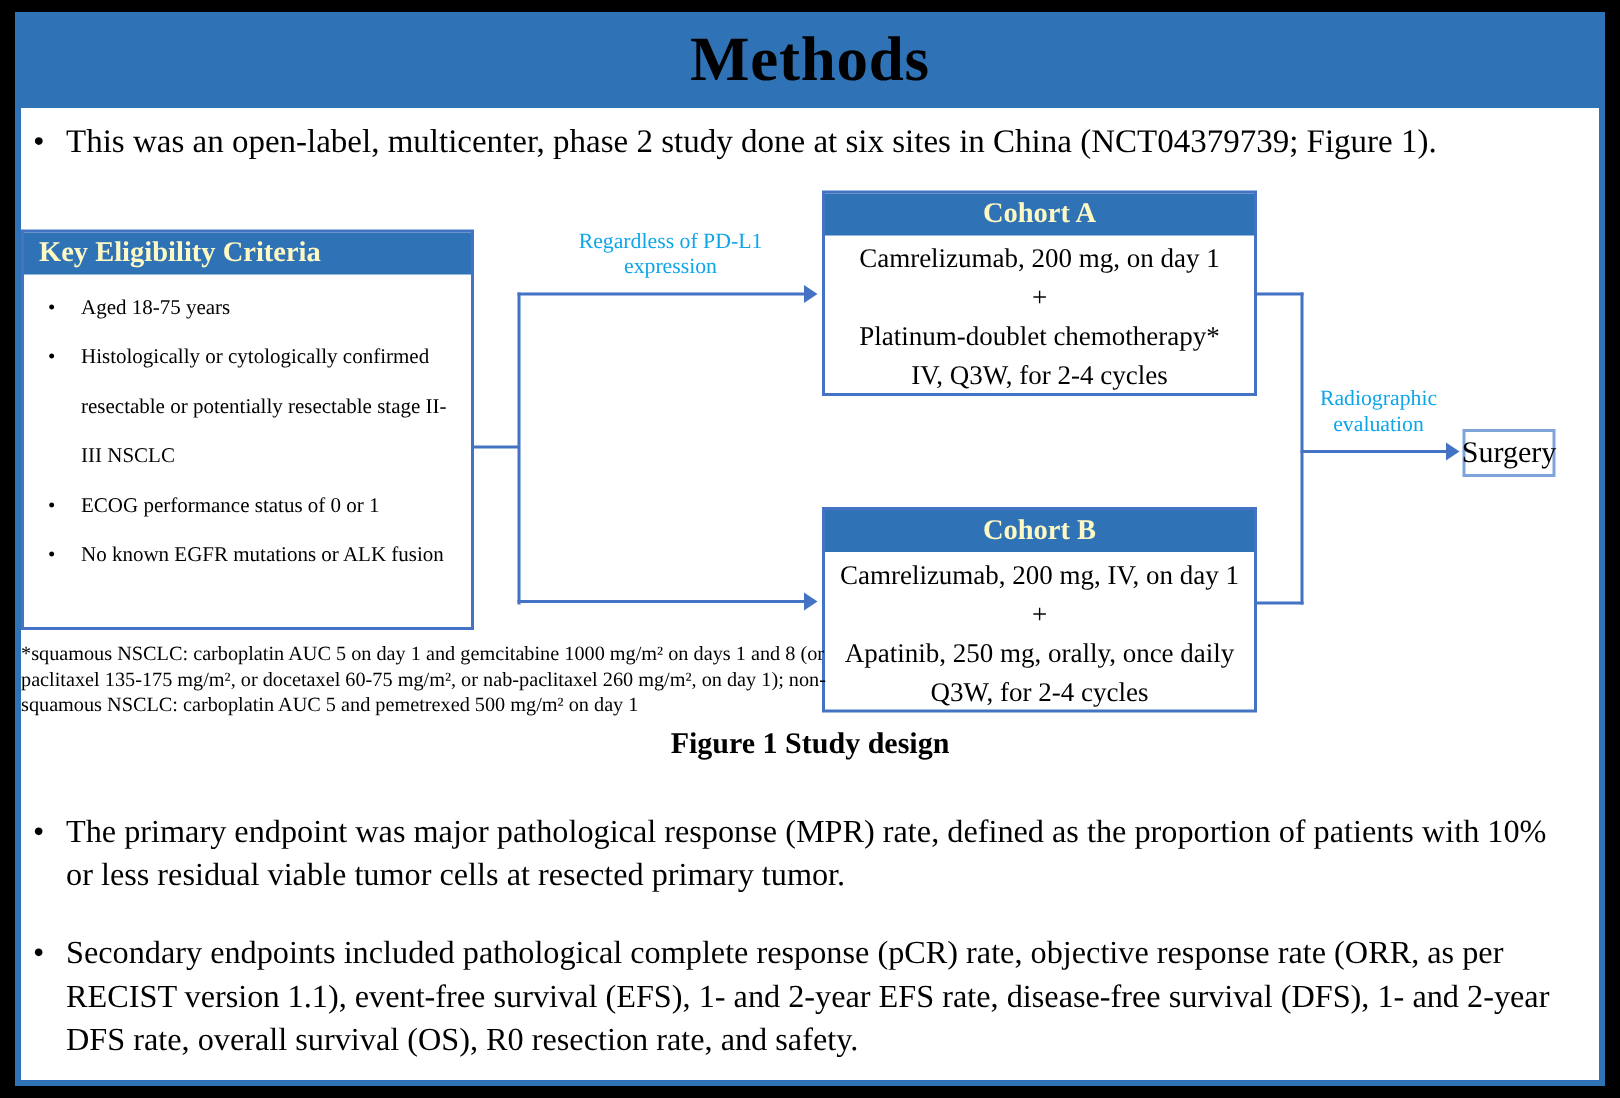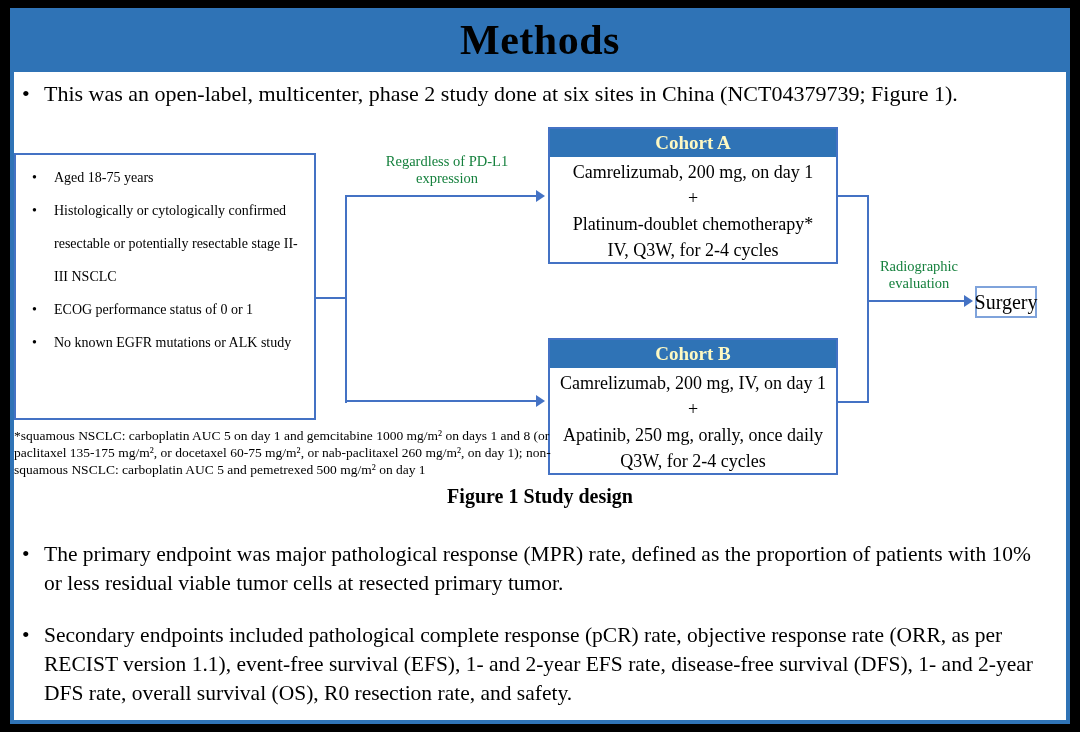--- a/index.html
+++ b/index.html
@@ -44,21 +44,21 @@
   .surgery{position:absolute;left:975px;top:286px;width:62px;height:32px;border:2px solid var(--lightline);
            box-sizing:border-box;display:flex;align-items:center;justify-content:center;font-size:20px;}
 
   
   .hline,.vline{position:absolute;background:var(--line);}
   .hline{height:2px;}
   .vline{width:2px;}
   .ahead{position:absolute;width:0;height:0;border-top:6px solid transparent;
          border-bottom:6px solid transparent;border-left:9px solid var(--line);}
 
-  .dlabel{position:absolute;font-size:14.5px;line-height:17px;text-align:center;color:#15803d;}
+  .dlabel{position:absolute;font-size:14.5px;line-height:17px;text-align:center;color:#0ea5e9;}
   .lbl-top{left:357px;top:153px;width:180px;}
   .lbl-bot{left:351px;top:344px;width:184px;}
   .lbl-eval{left:866px;top:258px;width:106px;}
 
   .footnote{position:absolute;left:14px;top:427px;width:540px;font-size:13.5px;line-height:17px;}
   .caption{position:absolute;left:0;top:485px;width:1080px;text-align:center;font-weight:bold;font-size:20px;}
 
   .bottom{position:absolute;left:22px;top:517px;width:1030px;font-size:21.5px;line-height:29px;}
   .bottom li{margin-bottom:15px;margin-top:23px;}
   .bottom li:last-child{margin-bottom:0;}
@@ -72,27 +72,28 @@
   <div class="titlebar">
     <div class="title">Methods</div>
   </div>
 
   <ul class="bullets intro">
 
   <li>This was an open-label, multicenter, phase 2 study done at six sites in China (NCT04379739; Figure 1).</li>
     </ul>
 
   <div class="dbox elig">
+    <div class="dhead">Key Eligibility Criteria</div>
     <div class="dbody">
       <ul class="bullets">
 
       <li>Aged 18-75 years</li>
           <li>Histologically or cytologically confirmed resectable or potentially resectable stage II-III NSCLC</li>
           <li>ECOG performance status of 0 or 1</li>
-          <li>No known EGFR mutations or ALK study</li>
+          <li>No known EGFR mutations or ALK fusion</li>
         </ul>
     </div>
   </div>
 
   <div class="hline" style="left:316px;top:297px;width:30px;"></div>
   <div class="vline" style="left:345px;top:195px;height:208px;"></div>
   <div class="hline" style="left:345px;top:195px;width:191px;"></div>
   <div class="ahead" style="left:536px;top:190px;"></div>
   <div class="hline" style="left:345px;top:400px;width:191px;"></div>
   <div class="ahead" style="left:536px;top:395px;"></div>

